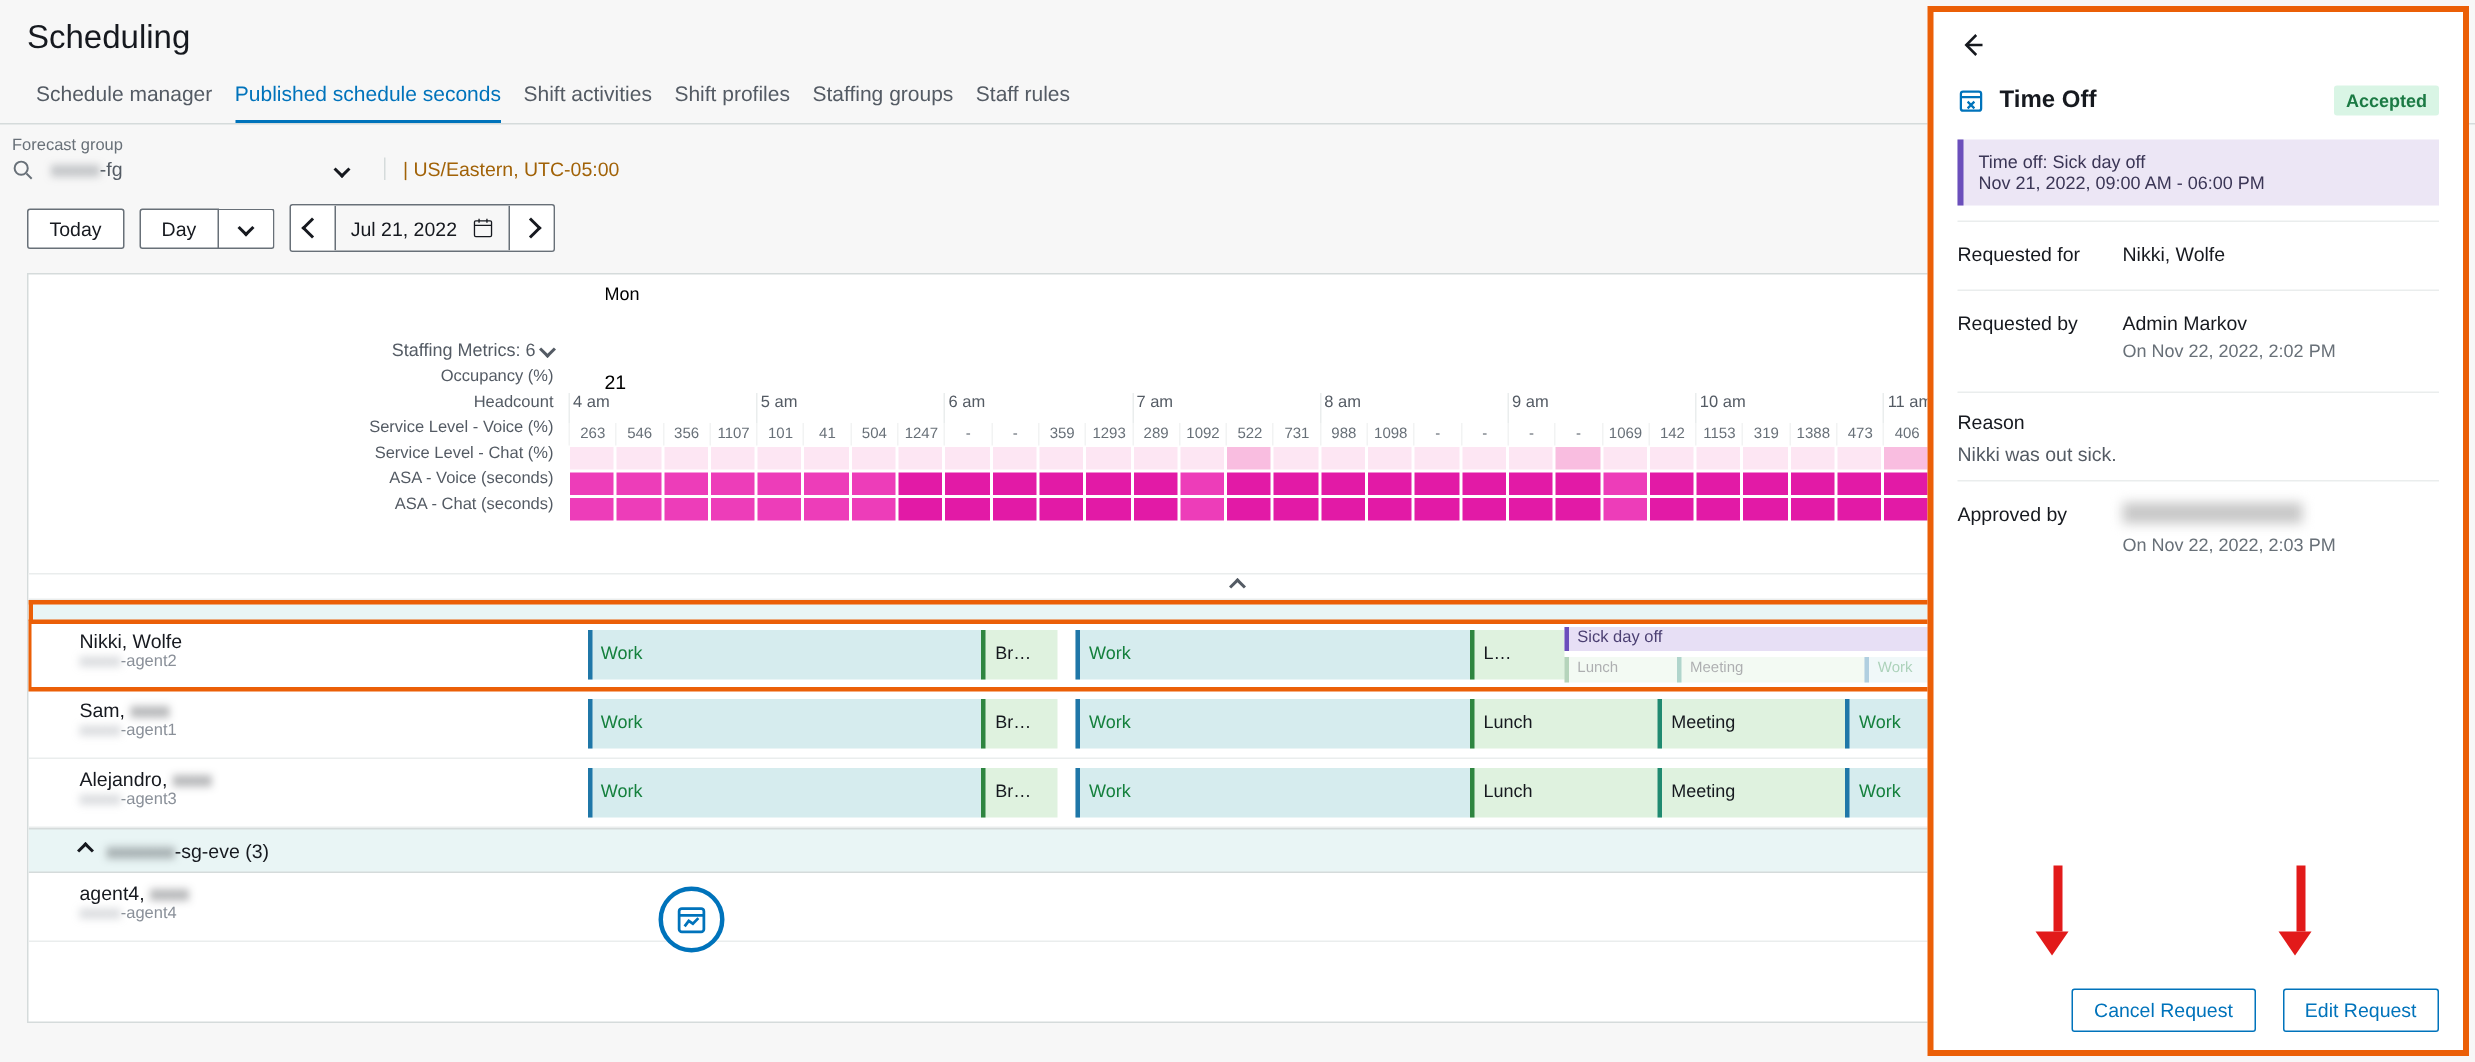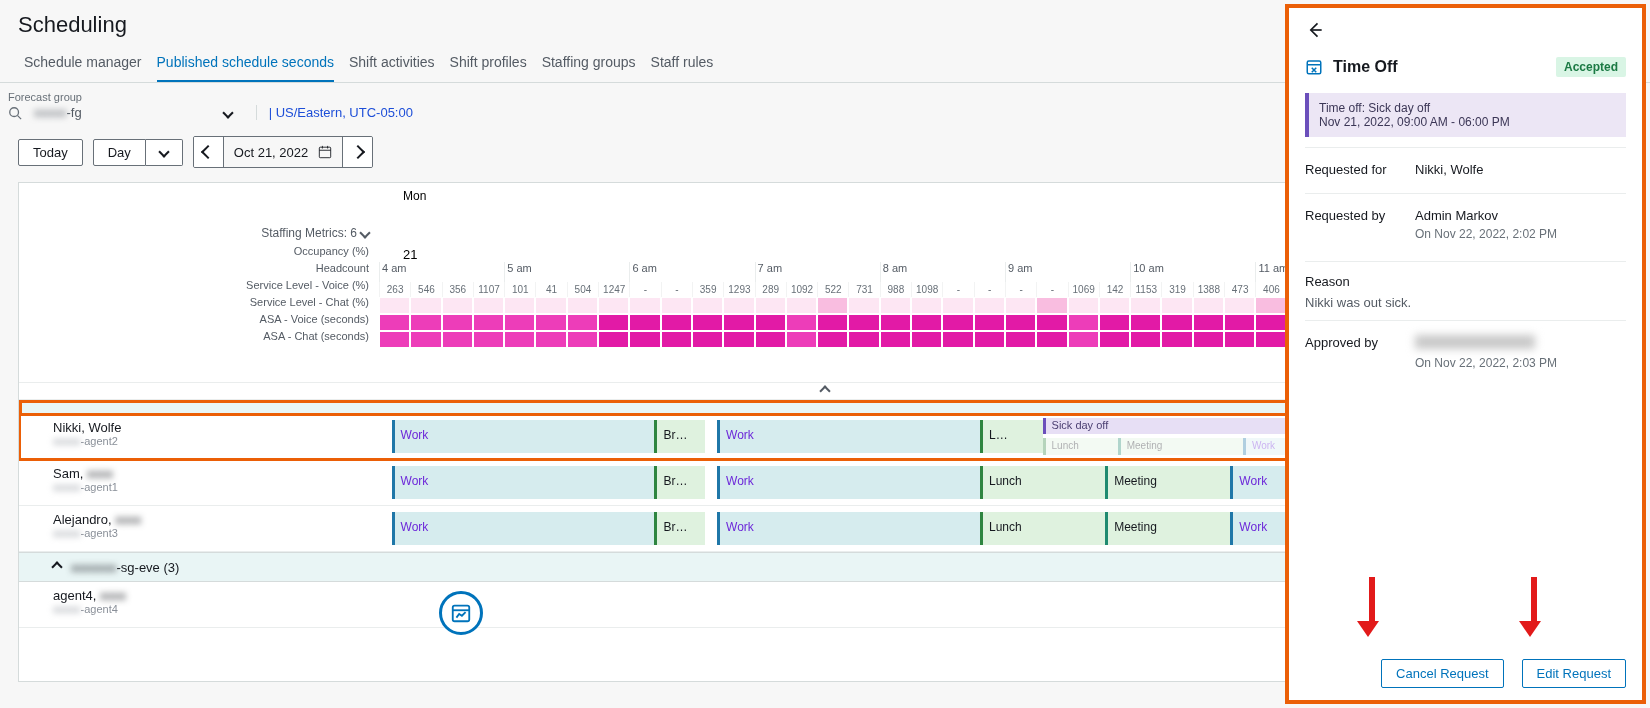--- a/index.html
+++ b/index.html
@@ -14,21 +14,21 @@
 .tab.active { color: #0073bb; border-bottom: 2px solid #0073bb; font-weight: 500; }
 
 
 .fg-label { font-size: 11px; color: #687078; padding: 8px 0 0 8px; }
 .fg-row { display: flex; align-items: center; gap: 8px; padding: 2px 16px 10px 8px; color: #545b64; font-size: 13px; }
 .fg-search { display: flex; align-items: center; gap: 2px; }
 .fg-search svg { width: 14px; height: 14px; stroke: #687078; fill: none; }
 .fg-value { color: #545b64; padding: 0 4px; }
 .blur { filter: blur(3px); }
 .fg-caret { margin-left: 130px; }
-.fg-tz { margin-left: 16px; color: #1d4ed8; border-left: 1px solid #d5dbdb; padding-left: 12px; }
+.fg-tz { margin-left: 16px; color: #a16207; border-left: 1px solid #d5dbdb; padding-left: 12px; }
 
 
 .toolbar { display: flex; align-items: center; gap: 10px; padding: 6px 18px 14px 18px; }
 .btn { border: 1px solid #687078; border-radius: 2px; background: #fff; padding: 5px 14px; font-size: 13px; color: #16191f; cursor: pointer; display: inline-flex; align-items: center; gap: 6px; }
 .btn-group { display: inline-flex; }
 .btn-group .btn { border-radius: 0; }
 .btn-group .btn:first-child { border-radius: 2px 0 0 2px; }
 .btn-group .btn:last-child { border-radius: 0 2px 2px 0; border-left: none; }
 .icon-btn { border: 1px solid #687078; background: #fff; width: 30px; height: 30px; display: inline-flex; align-items: center; justify-content: center; cursor: pointer; }
 .chev { width: 10px; height: 10px; border: solid #16191f; border-width: 0 2px 2px 0; display: inline-block; }
@@ -82,21 +82,21 @@
 .group-hdr.highlight { border: 3px solid #eb5f07; border-bottom: none; border-left-width:3px; border-right-width:3px; height: 14px; padding:0; background:#e9f5f5; }
 
 .agent-row { display: flex; height: 46px; border-bottom: 1px solid #eaeded; }
 .agent-row.highlight { outline: 3px solid #eb5f07; outline-offset: -2px; }
 .agent-name-cell { width: 360px; flex: 0 0 360px; padding: 6px 0 0 34px; }
 .agent-name-cell .sub { font-size: 11px; color: #8a9099; }
 .agent-name-cell .sub .blurred-part { filter: blur(3px); }
 .agent-track { flex: 1; position: relative; }
 
 .seg { position: absolute; top: 6px; bottom: 6px; border-left: 3px solid; font-size: 12px; padding: 8px 6px 0 6px; overflow: hidden; white-space: nowrap; text-overflow: ellipsis; }
-.seg.work  { background: #d6ecee; border-color: #1f77a8; color: #6d28d9; }
+.seg.work  { background: #d6ecee; border-color: #1f77a8; color: #15803d; }
 .seg.break { background: #dff2df; border-color: #2e8540; }
 .seg.lunch { background: #dff2df; border-color: #2e8540; }
 .seg.meet  { background: #dff2df; border-color: #1f8a70; }
 .seg.off   { background: #e7dff5; border-color: #6b4fbb; color: #4b3f72; top: 4px; height: 16px; padding-top: 1px; font-size: 11px; }
 .seg.ghost { top: 24px; bottom: 4px; opacity: 0.35; padding-top: 2px; font-size: 10px; }
 
 
 .fab { position: absolute; width: 44px; height: 44px; border-radius: 50%; background: #fff; border: 3px solid #0073bb; display: flex; align-items: center; justify-content: center; color: #0073bb; left: 420px; bottom: 46px; }
 
 
@@ -158,21 +158,21 @@
     <button class="btn">Day</button>
     <button class="btn">
         <span class="chev down"></span>
       </button>
   </div>
   <div class="date-seg">
     <span class="icon-btn">
         <span class="chev left"></span>
       </span>
     <span class="date-display">
-      <span>Oct 21, 2022</span>
+      <span>Jul 21, 2022</span>
       <svg class="cal-glyph" viewBox="0 0 16 16">
           <rect x="1.5" y="2.5" width="13" height="12" rx="1" fill="none" stroke="#16191f"></rect>
           <line x1="1.5" y1="6" x2="14.5" y2="6" stroke="#16191f"></line>
           <line x1="5" y1="1" x2="5" y2="4" stroke="#16191f"></line>
           <line x1="11" y1="1" x2="11" y2="4" stroke="#16191f"></line>
         </svg>
     </span>
     <span class="icon-btn">
         <span class="chev right"></span>
       </span>

